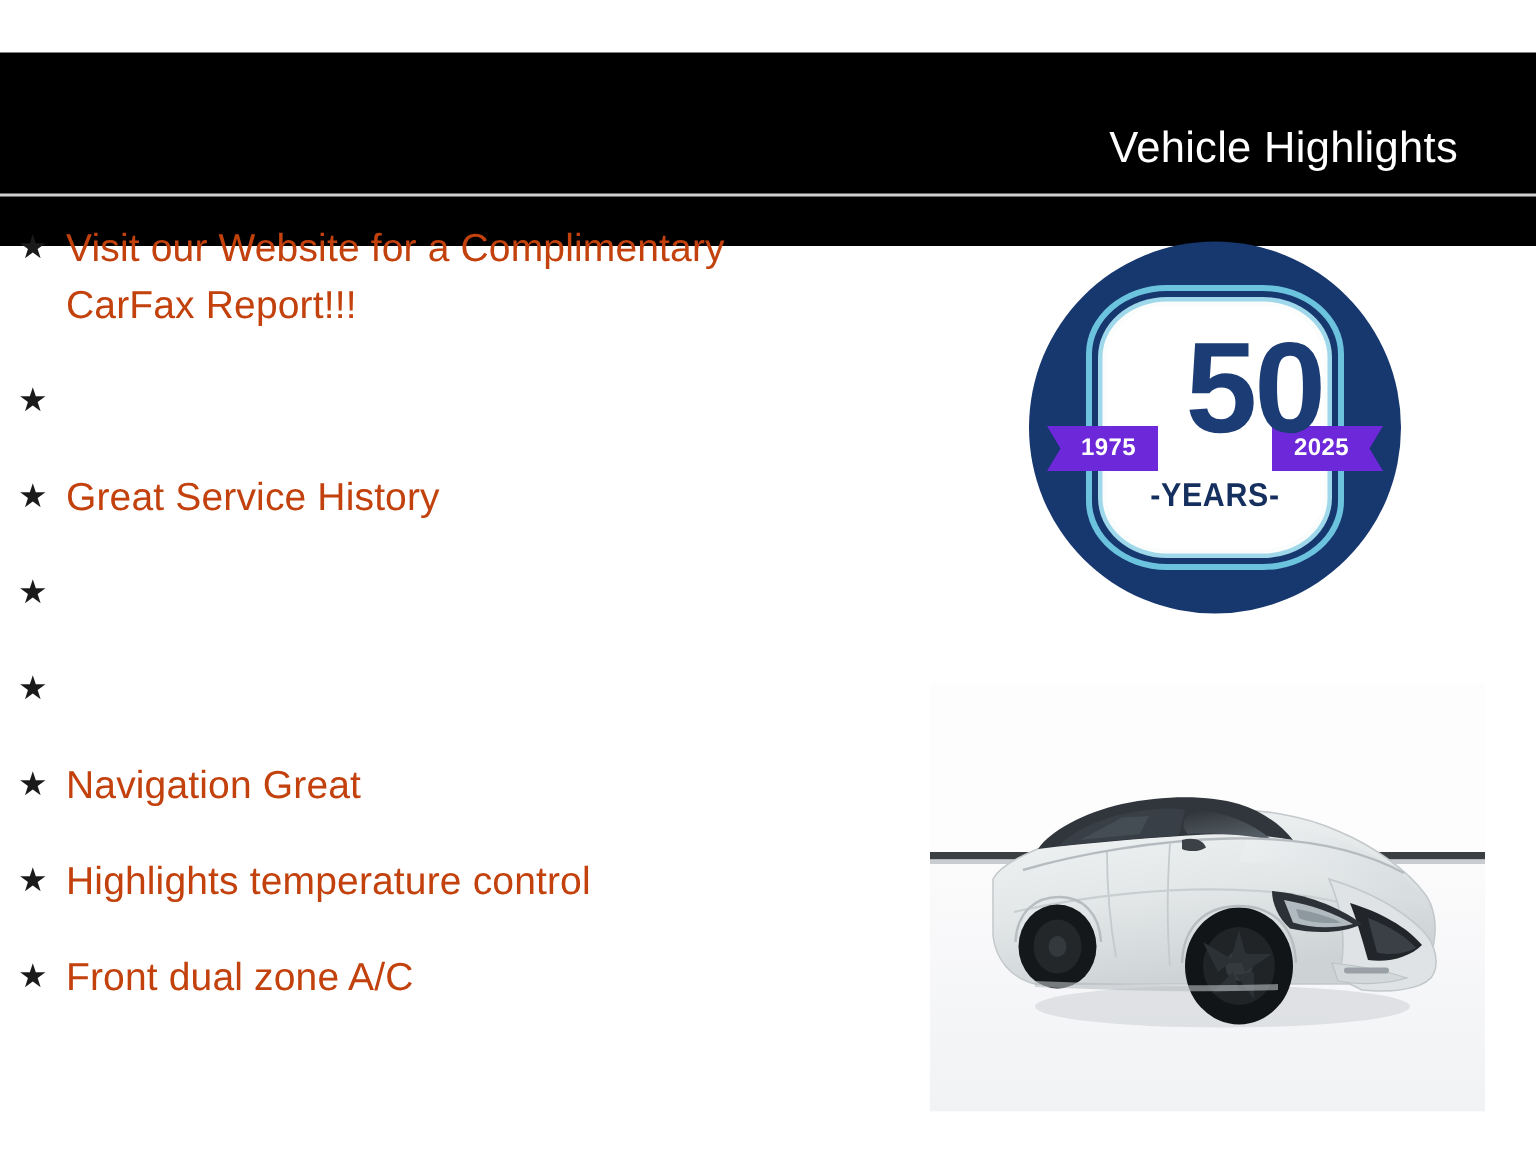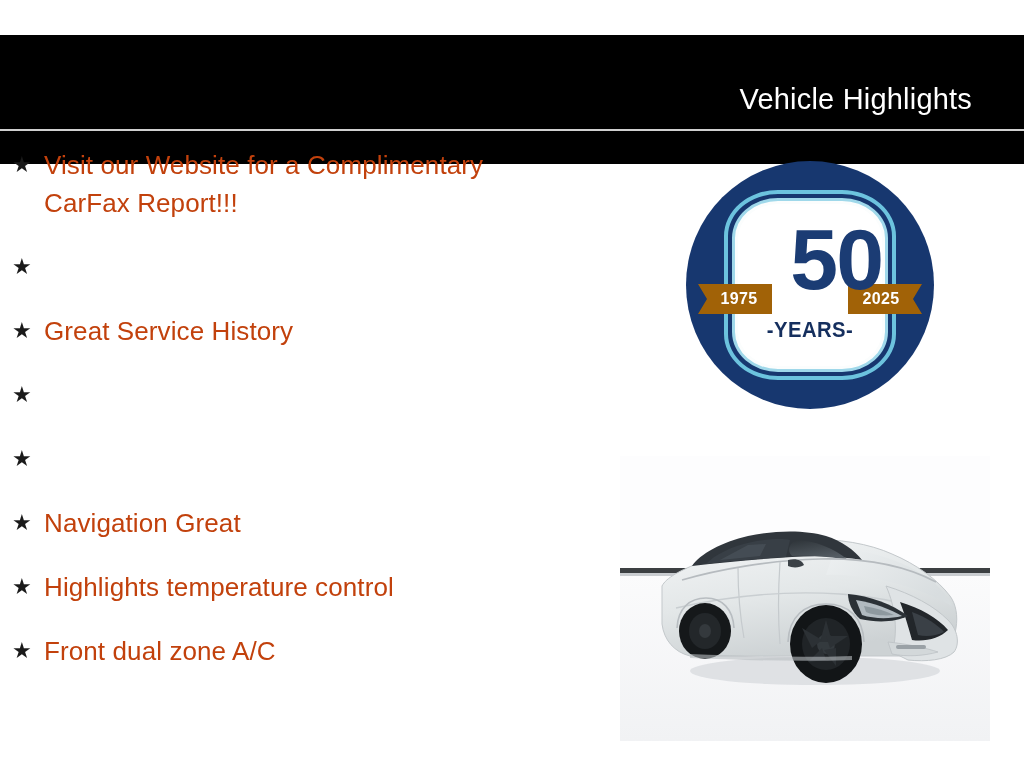--- a/index.html
+++ b/index.html
@@ -111,21 +111,21 @@
     font-size:22px;
     font-weight:bold;
     line-height:34px;
     text-align:center;
     letter-spacing:0.5px;
     transform:scaleX(0.92);
   }
   .ribbon {
     position:absolute; top:123px;
     width:74px; height:30px;
-    background:#a16207;
+    background:#6d28d9;
     color:#ffffff;
     font-size:16px;
     font-weight:bold;
     line-height:30px;
     text-align:center;
     letter-spacing:0.3px;
   }
   .ribbon-left {
     left:12px;
     clip-path:polygon(0 0, 100% 0, 100% 100%, 0 100%, 9px 50%);

